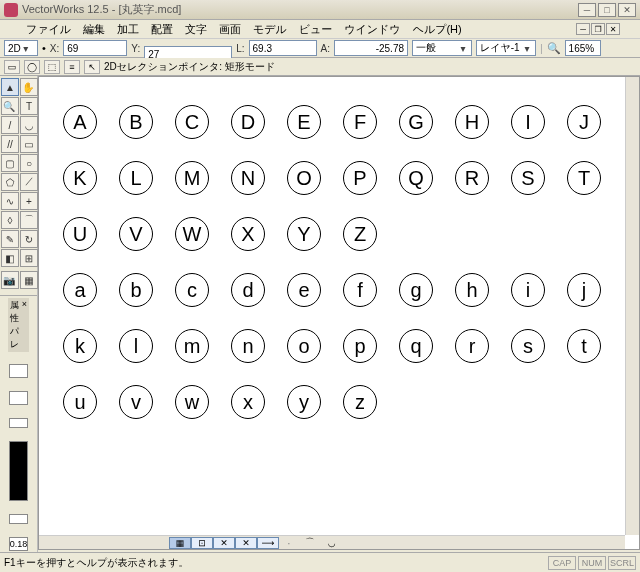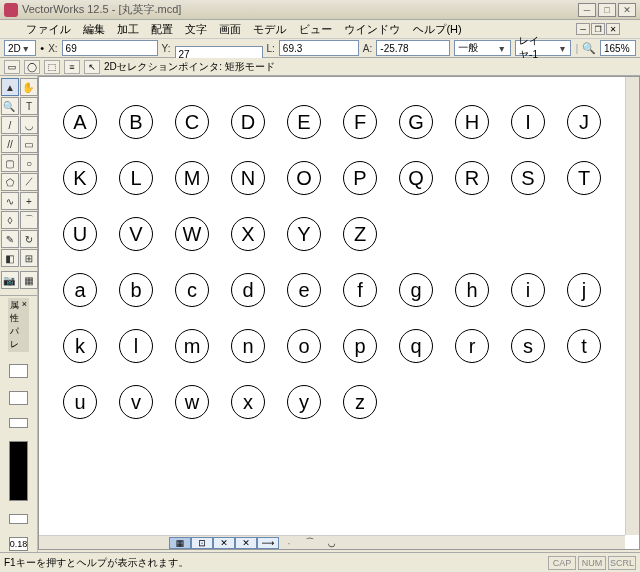--- a/index.html
+++ b/index.html
@@ -89,27 +89,27 @@
   </div>
 </div>
 
 <div class="toolbar1">
   <div class="sel w1">
       <span>2D</span>
       <span class="dd">▾</span>
     </div>
   <span>•</span>
   <span class="lbl">X:</span>
-  <input class="inp" style="width: 96px;" value="69">
+  <input class="inp" style="width: 64px;" value="69">
   <span class="lbl">Y:</span>
   <input class="inp" style="width: 88px; margin-top: 12px;" value="27">
   <span class="lbl">L:</span>
-  <input class="inp" style="width: 80px;" value="69.3">
+  <input class="inp" style="width: 68px;" value="69.3">
   <span class="lbl">A:</span>
-  <input class="inp" style="width: 74px;" value="-25.78">
+  <input class="inp" style="width: 74px; text-align: right;" value="-25.78">
   <div class="sel" style="width:60px">
       <span>一般</span>
       <span class="dd" style="margin-left:auto">▾</span>
     </div>
   <div class="sel" style="width:60px">
       <span>レイヤ-1</span>
       <span class="dd" style="margin-left:auto">▾</span>
     </div>
   <span style="color:#aaa">|</span>
   <span>🔍</span>

